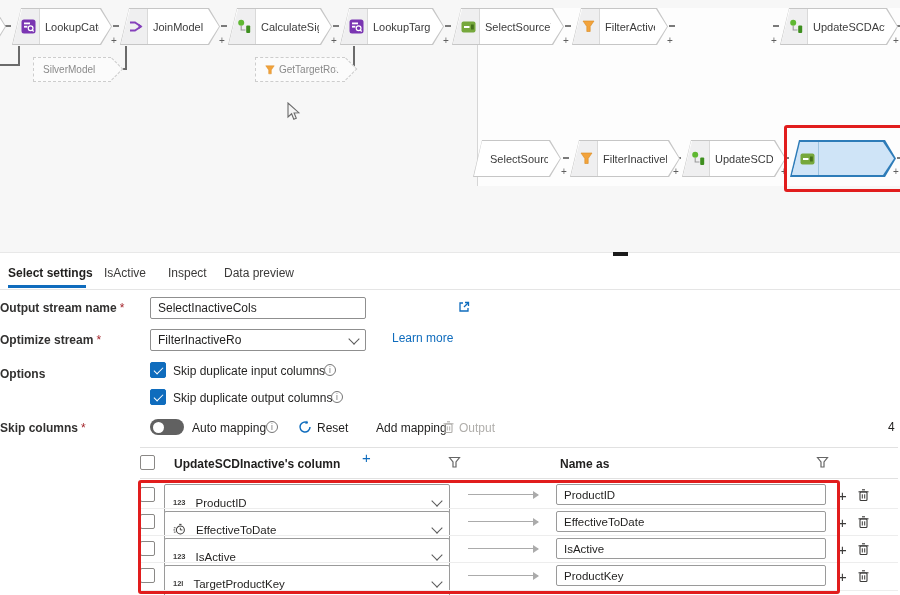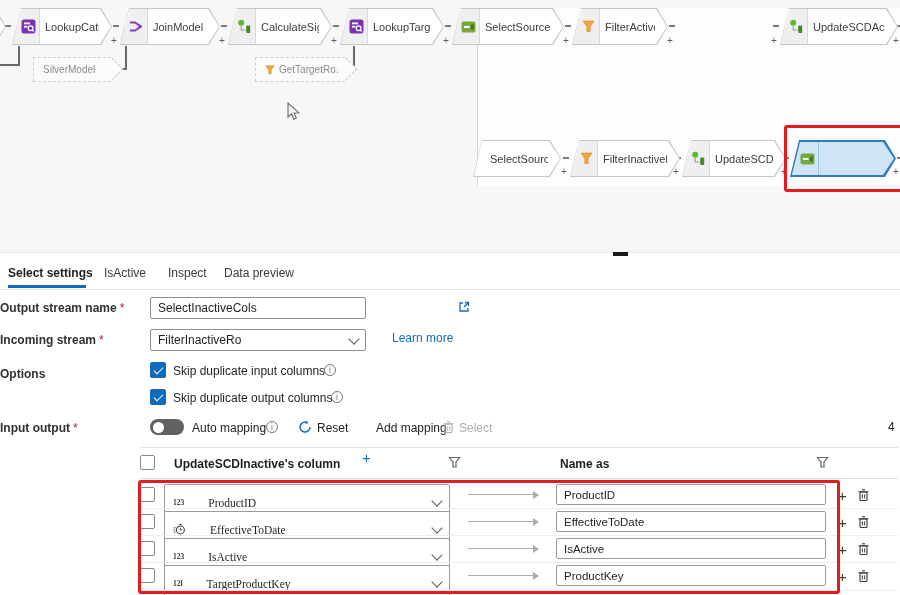--- a/index.html
+++ b/index.html
@@ -54,21 +54,21 @@
   .info{display:inline-block;width:12px;height:12px;border:1px solid #767676;border-radius:50%;color:#767676;
        font-size:8.5px;line-height:11px;text-align:center;box-sizing:border-box;position:absolute;}
   .toggle{position:absolute;width:34px;height:16px;border-radius:9px;background:#616161;}
   .toggle:after{content:"";position:absolute;left:2.5px;top:2.5px;width:11px;height:11px;border-radius:50%;background:#fff;}
   .toollabel{position:absolute;font-size:12px;color:#201f1e;white-space:nowrap;}
   .toollabel.disabled{color:#b0aeab;}
   .blue{color:#0f6cbd;margin-top:30px;}
   .hline{position:absolute;height:1px;background:#e1e1e1;}
   .thead{position:absolute;font-size:12px;font-weight:700;color:#201f1e;white-space:nowrap;}
   .combo{position:absolute;width:286px;height:37px;border:1px solid #9a9a9a;border-radius:2px;background:#fff;
-       display:flex;align-items:center;font-size:11.5px;padding:0 8px;box-sizing:border-box;gap:24px;font-family:Liberation Serif, serif;}
+       display:flex;align-items:center;font-size:11.5px;padding:0 8px;box-sizing:border-box;gap:10px;}
   .rowtxt{position:absolute;width:254px;height:19px;border:1px solid #9a9a9a;border-radius:2px;background:#fff;
        font-size:11.5px;color:#201f1e;padding:0 7px;font-family:inherit;}
   .typeglyph{font-size:7.5px;font-weight:700;color:#3b3a39;letter-spacing:0;}
   .maparrow{position:absolute;width:70px;height:1px;background:#ababab;}
   .maparrow:after{content:"";position:absolute;right:-1px;top:-3.5px;border-left:6px solid #ababab;
        border-top:4px solid transparent;border-bottom:4px solid transparent;}
   .rowplus{position:absolute;font-size:15px;color:#3b3a39;line-height:15px;}
   .count{position:absolute;font-size:12px;color:#201f1e;}
   svg{display:block;}
 </style>
@@ -291,37 +291,37 @@
 <span class="toollabel blue" style="left:392px;top:301px"><span>Learn more</span></span>
 <span class="abs" style="left:458px;top:301px">
   <svg width="12" height="12" viewBox="0 0 12 12">
       <path d="M5,2 H2 V10 H10 V7" fill="none" stroke="#0f6cbd" stroke-width="1.3"></path>
       <path d="M7,1.5 H10.5 V5" fill="none" stroke="#0f6cbd" stroke-width="1.3"></path>
       <path d="M10.3,1.7 L6,6" fill="none" stroke="#0f6cbd" stroke-width="1.3"></path>
     </svg>
 </span>
 
 <div class="flabel" style="top:333px">
-  <span>Incoming stream</span><span class="req">*</span>
+  <span>Optimize stream</span><span class="req">*</span>
 </div>
 <div class="selbox" style="left:150px;top:329px;width:216px">
   <span>FilterInactiveRo</span>
   <span class="chev"></span>
 </div>
 
 <div class="flabel" style="top:367px">Options</div>
 <div class="cb checked" style="left:150px;top:362px"></div>
 <div class="cblabel" style="left:173px;top:364px">Skip duplicate input columns</div>
 <span class="info" style="left:324px;top:364px">i</span>
 <div class="cb checked" style="left:150px;top:389px"></div>
 <div class="cblabel" style="left:173px;top:391px">Skip duplicate output columns</div>
 <span class="info" style="left:331px;top:391px">i</span>
 
 <div class="flabel" style="top:421px">
-  <span>Input output</span><span class="req">*</span>
+  <span>Skip columns</span><span class="req">*</span>
 </div>
 <div class="toggle" style="left:150px;top:419px"></div>
 <span class="toollabel" style="left:192px;top:421px">Auto mapping</span>
 <span class="info" style="left:266px;top:421px">i</span>
 <span class="abs" style="left:298px;top:420px">
   <svg width="14" height="14" viewBox="0 0 14 14">
       <path d="M12,7 A5,5 0 1 1 9.5,2.7" fill="none" stroke="#0f6cbd" stroke-width="1.5"></path>
       <path d="M9,0.5 L10,3.2 L7.2,4.1 Z" fill="#0f6cbd"></path>
     </svg>
 </span>
@@ -330,21 +330,21 @@
 <span class="toollabel" style="left:376px;top:421px">Add mapping</span>
 <span class="abs" style="left:442px;top:420px">
   <svg width="13" height="14" viewBox="0 0 13 14">
       <rect x="3" y="4" width="7" height="8.5" rx="1" fill="none" stroke="#b0aeab" stroke-width="1.1"></rect>
       <line x1="1.5" y1="3.8" x2="11.5" y2="3.8" stroke="#b0aeab" stroke-width="1.1"></line>
       <line x1="5" y1="1.8" x2="8" y2="1.8" stroke="#b0aeab" stroke-width="1.1"></line>
       <line x1="5.3" y1="6.3" x2="5.3" y2="10.5" stroke="#b0aeab" stroke-width="1"></line>
       <line x1="7.7" y1="6.3" x2="7.7" y2="10.5" stroke="#b0aeab" stroke-width="1"></line>
     </svg>
 </span>
-<span class="toollabel disabled" style="left:459px;top:421px">Select</span>
+<span class="toollabel disabled" style="left:459px;top:421px">Output</span>
 <span class="count" style="left:888px;top:420px">4</span>
 
 <div class="hline" style="left:140px;top:447px;width:758px"></div>
 <div class="cb empty" style="left:140px;top:455px"></div>
 <div class="thead" style="left:174px;top:457px">UpdateSCDInactive's column</div>
 <span class="abs" style="left:448px;top:456px">
   <svg width="13" height="13" viewBox="0 0 13 13">
       <path d="M1.5,1.5 H11.5 L8,6 V11 H5 V6 Z" fill="none" stroke="#666" stroke-width="1.2"></path>
     </svg>
 </span>

